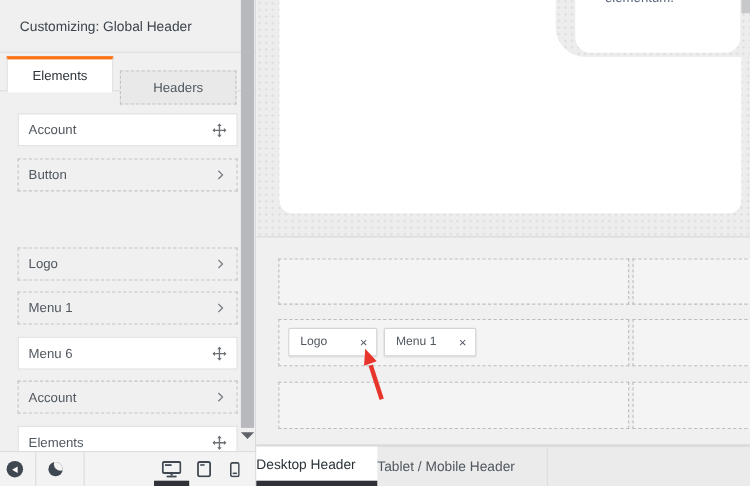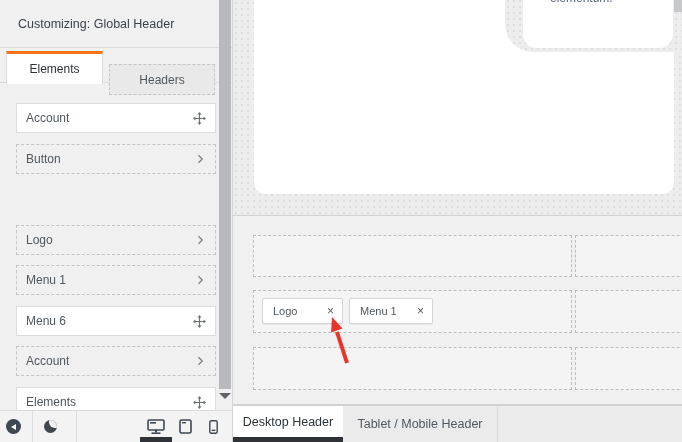--- a/index.html
+++ b/index.html
@@ -71,21 +71,21 @@
   .chip{position:absolute;box-sizing:border-box;height:26px;background:#fff;
         border:1px solid #d5d5d7;border-radius:2px;box-shadow:0 1px 1px rgba(0,0,0,.05);
         display:flex;align-items:center;justify-content:space-between;
         padding:0 8px 0 10px;font-size:11px;color:#50575e;cursor:grab;}
   .chip-x{font-size:12px;color:#50575e;cursor:pointer;line-height:1;}
   .builder-bottomline{position:absolute;left:0;top:404px;width:449px;height:1px;background:#d2d2d4;}
   
   .pv-tabs{position:absolute;left:0;top:405px;width:449px;height:37px;background:#ebebec;
            border-top:1px solid #d2d2d4;box-sizing:border-box;}
   .pv-tab{position:absolute;top:0;height:36px;display:flex;align-items:center;
-          justify-content:center;font-size:12.5px;cursor:pointer;box-sizing:border-box;}
+          font-size:12.5px;cursor:pointer;box-sizing:border-box;}
   .pv-tab-active{left:0;width:110px;background:#fff;color:#2c3338;
                  border-bottom:5px solid #2f3237;}
   .pv-tab-idle{left:110px;width:155px;color:#50575e;border-right:1px solid #dcdcde;}
   
   .arrow-overlay{position:absolute;left:0;top:0;width:682px;height:442px;
                  pointer-events:none;z-index:9;}
 </style>
 </head>
 <body>
 

